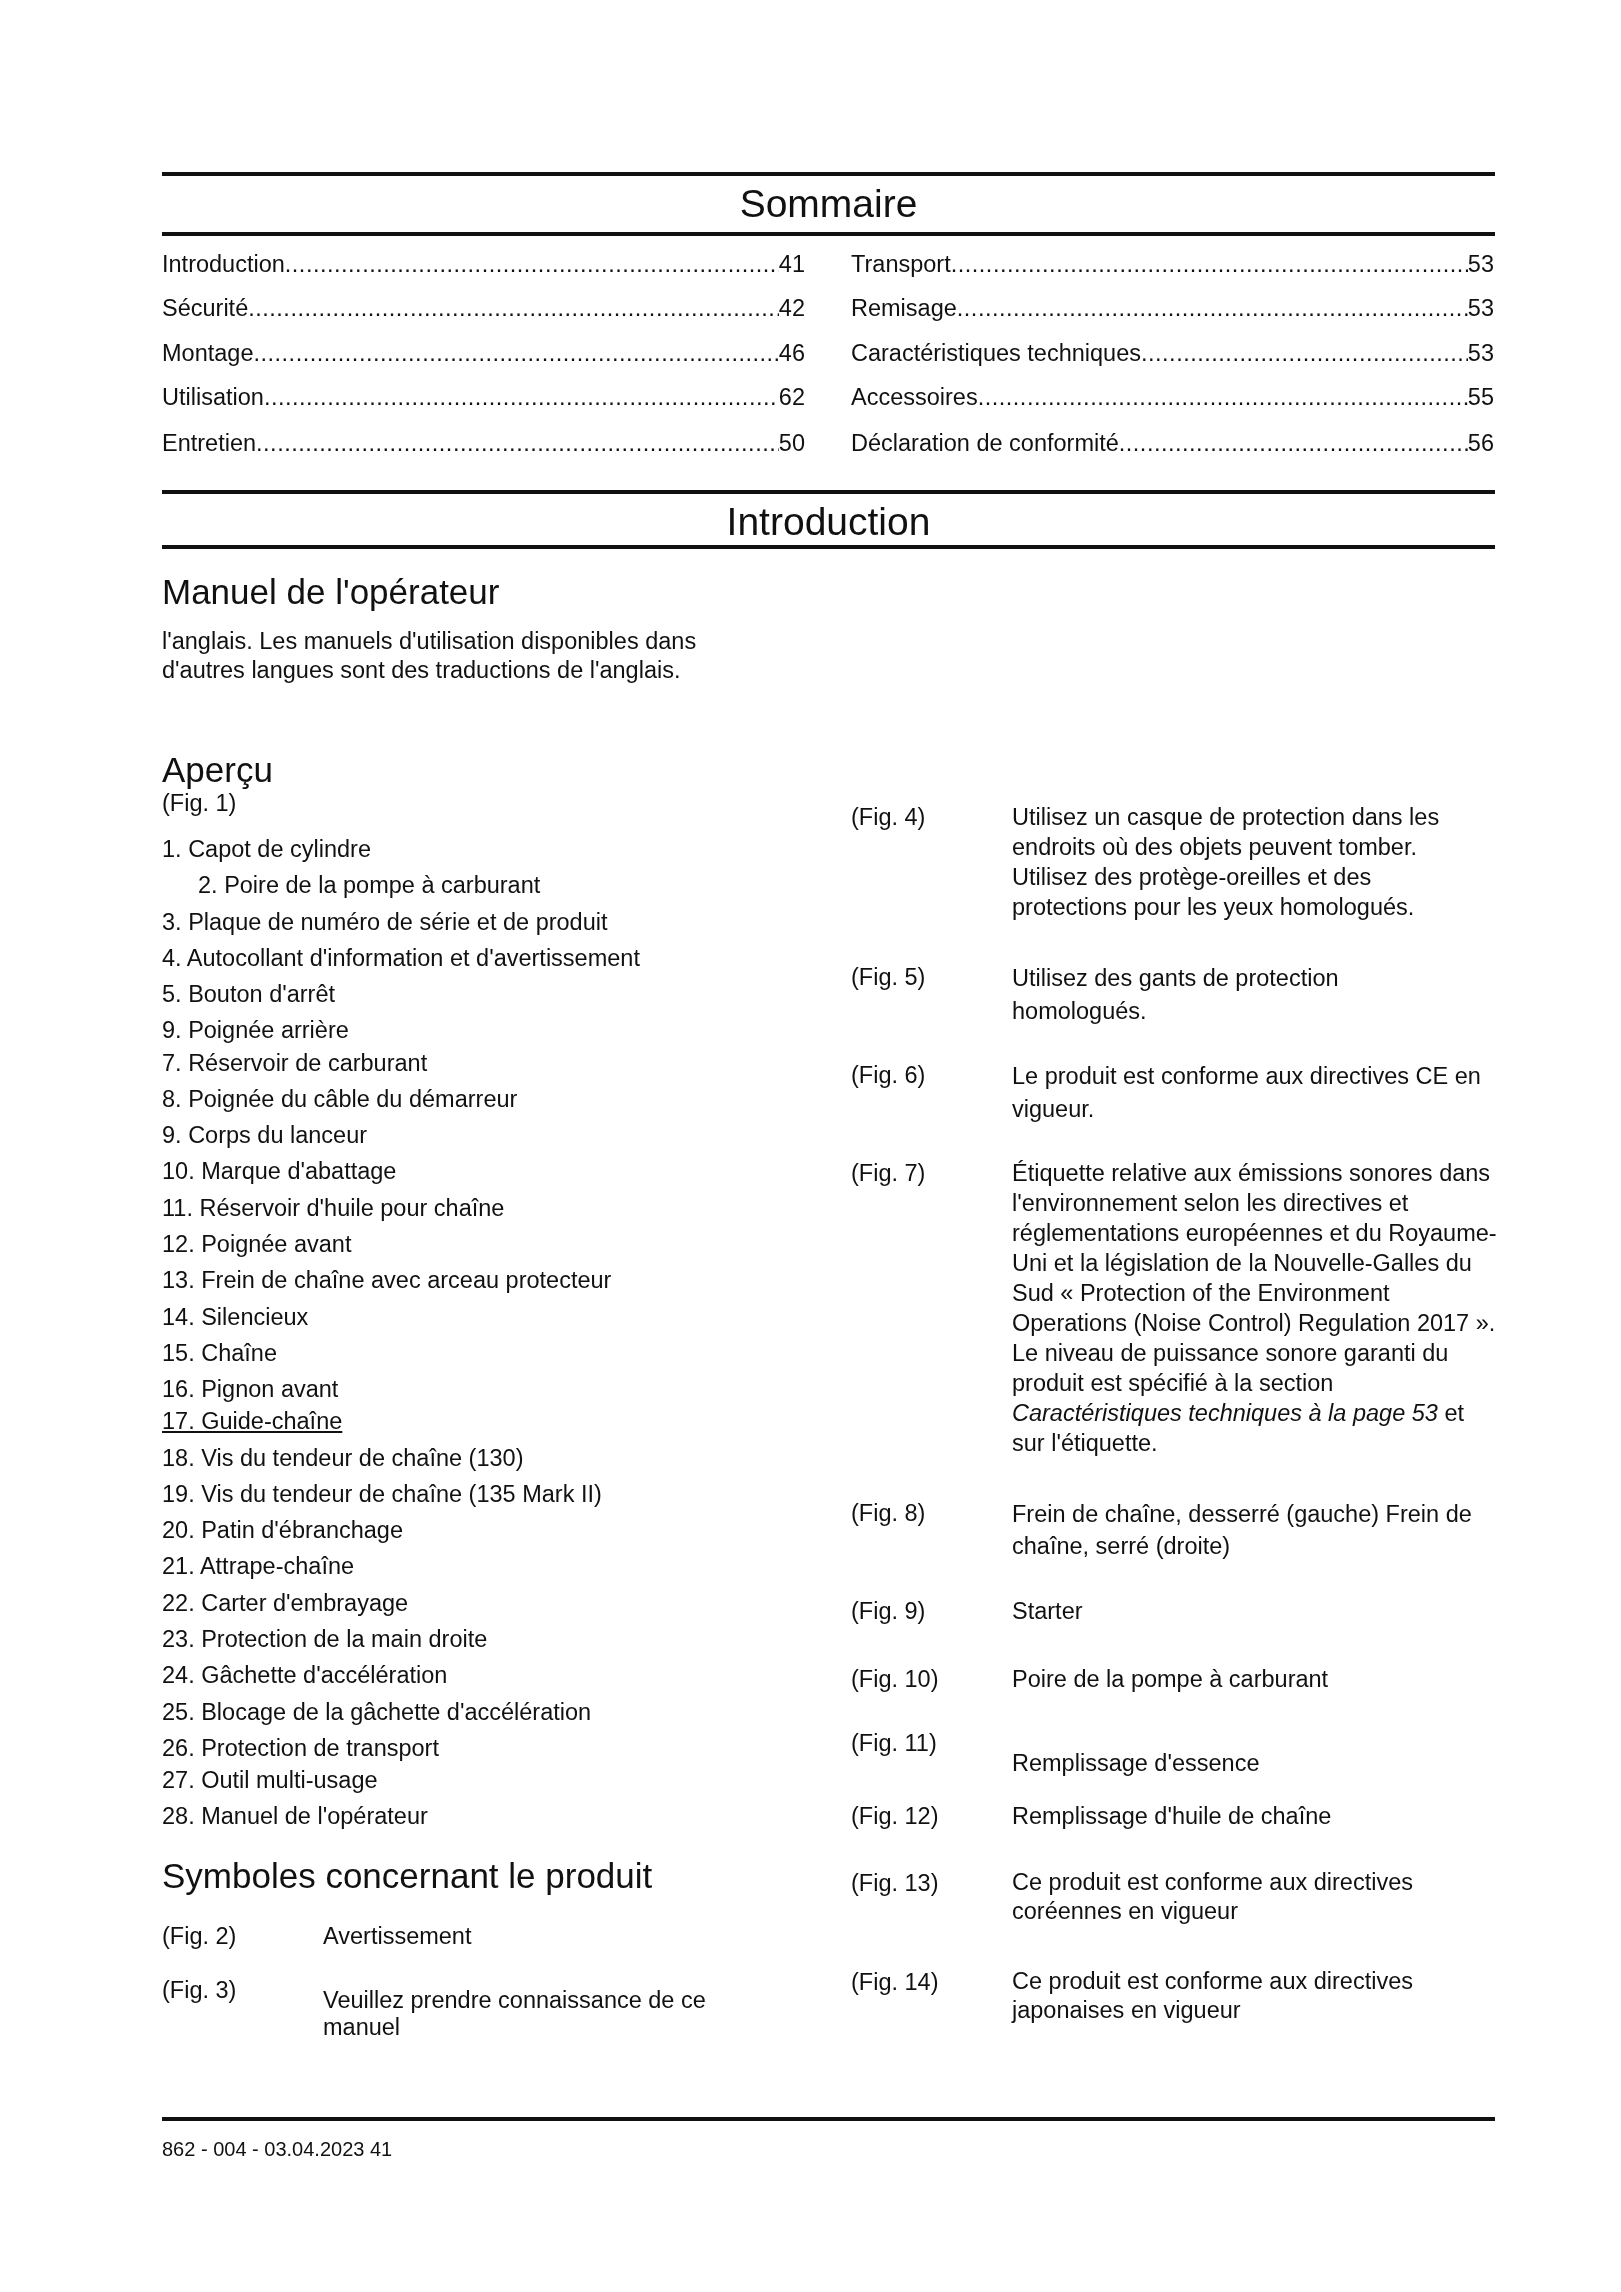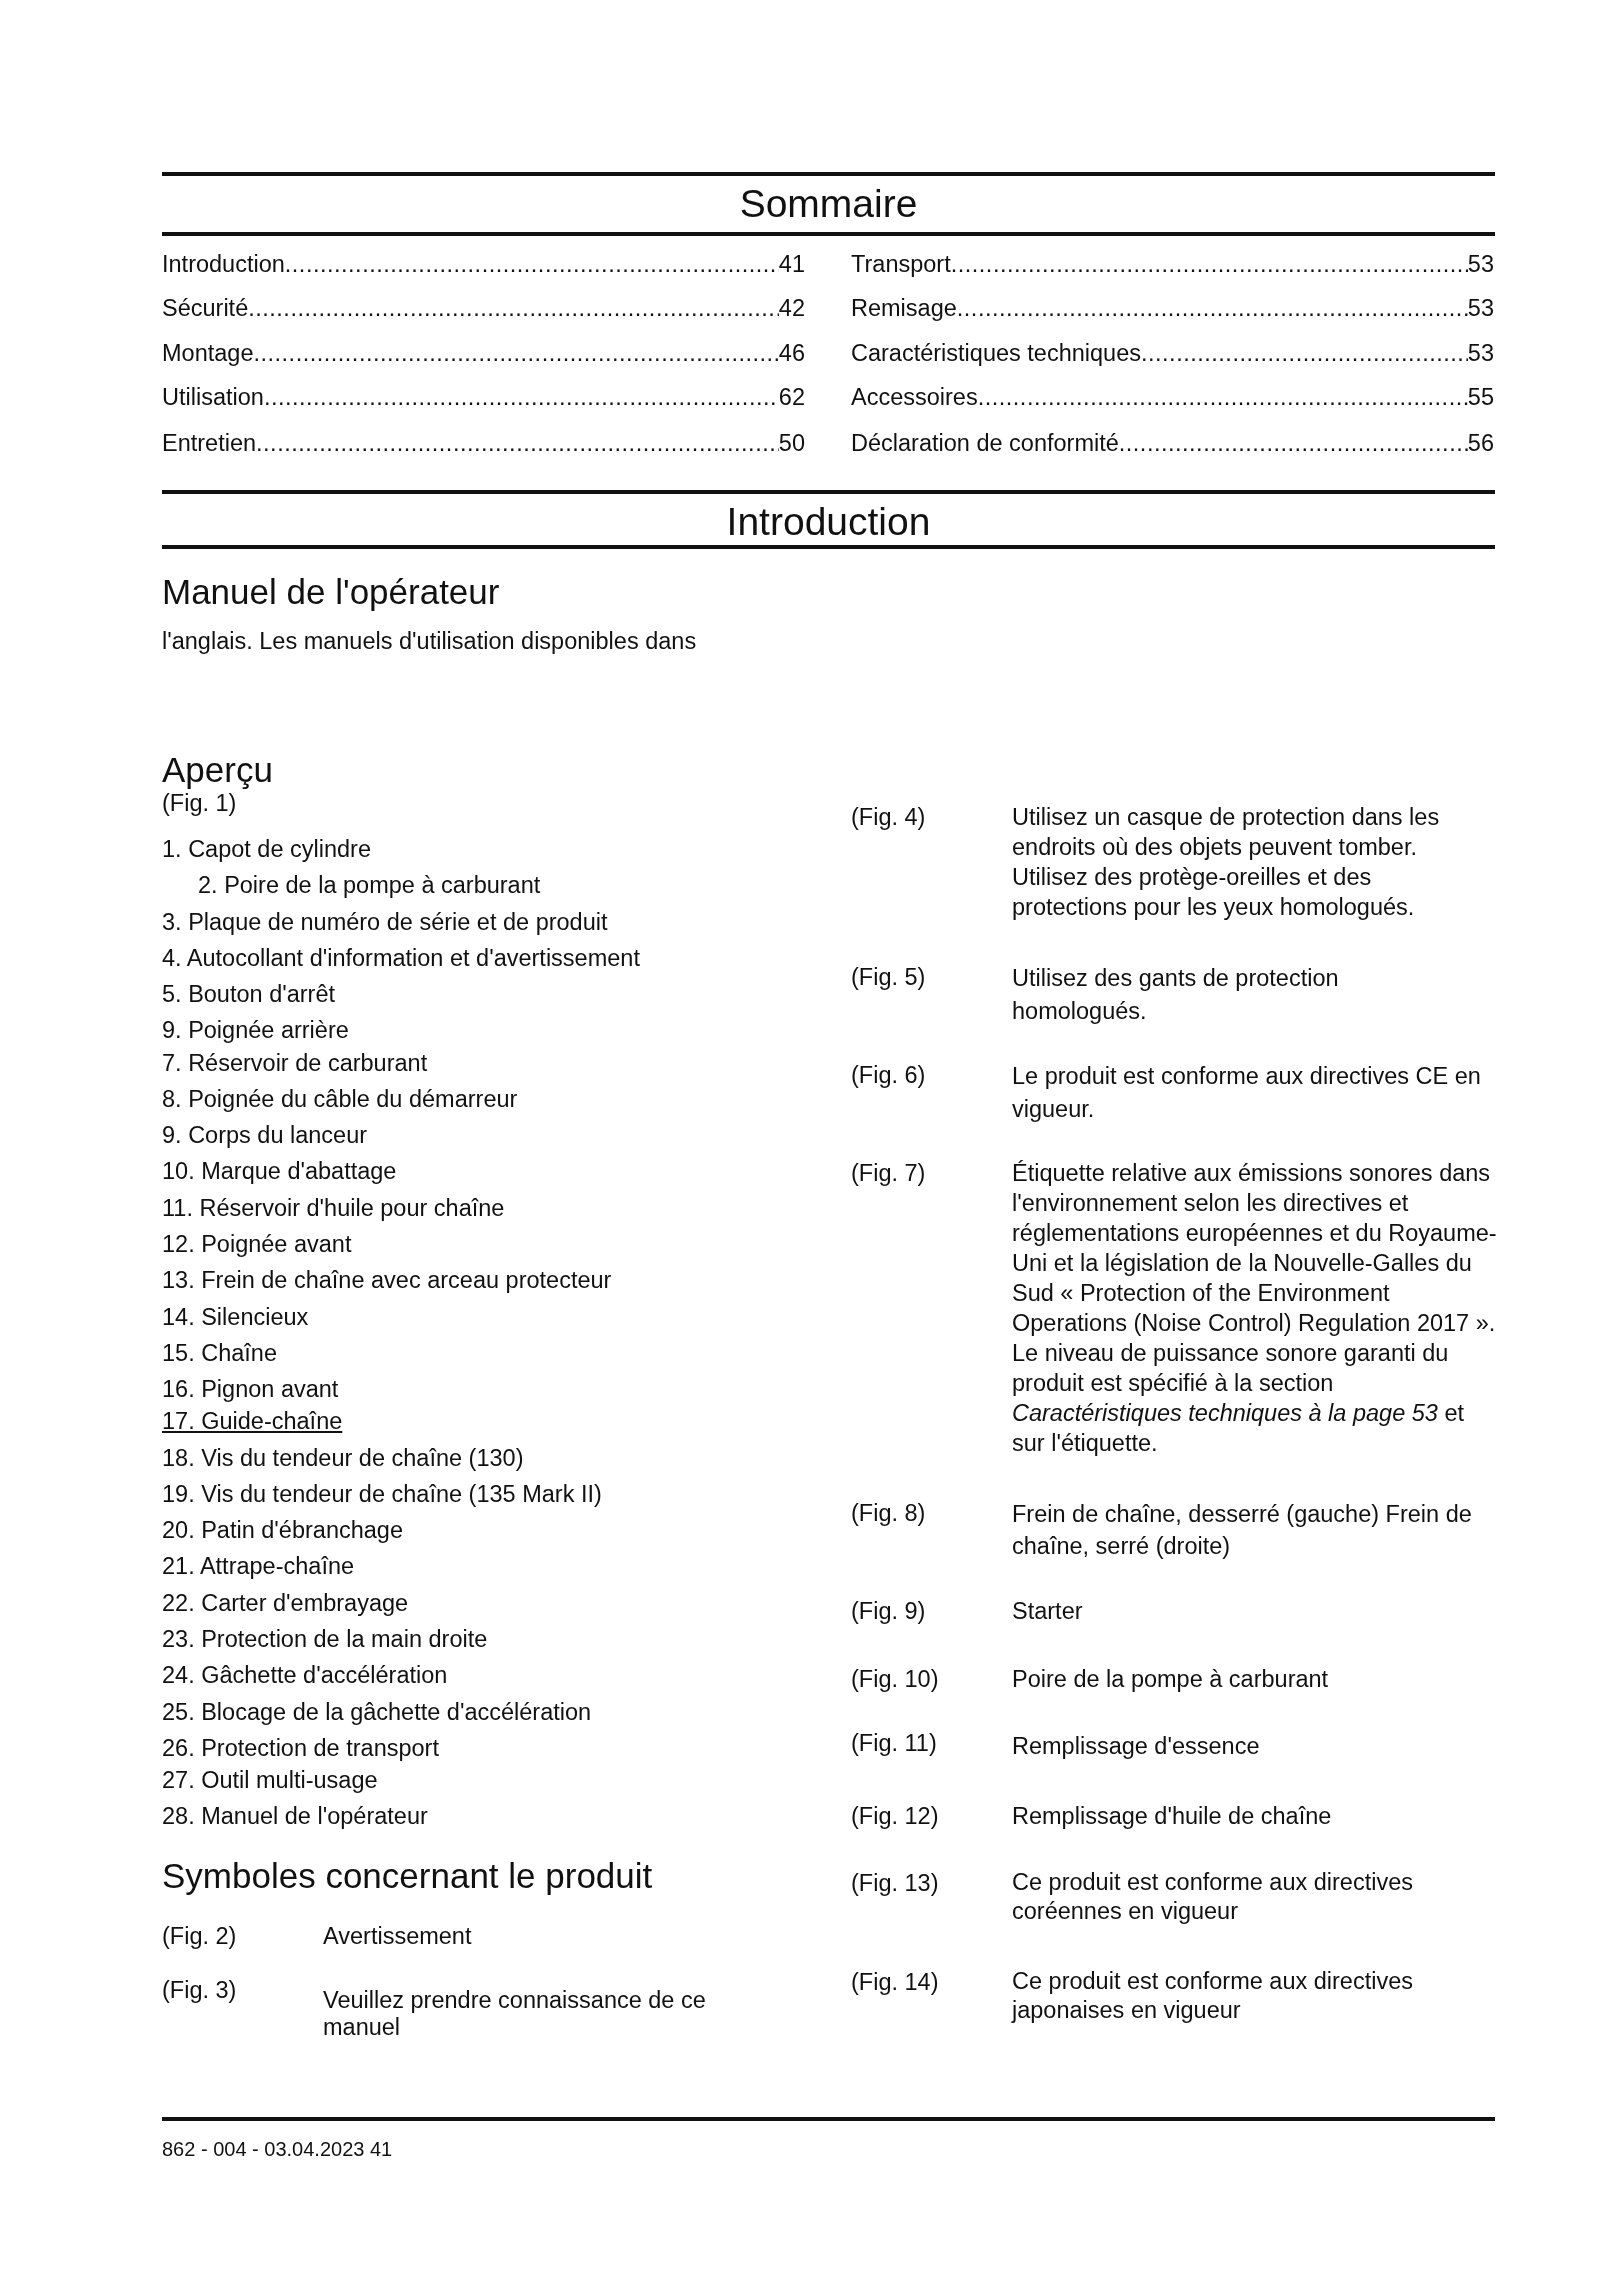--- a/index.html
+++ b/index.html
@@ -98,20 +98,21 @@
   </div>
 </div>
 
 <div class="rule" style="top:490px;"></div>
 <div class="banner-title" style="top:498px;">Introduction</div>
 <div class="rule" style="top:545px;"></div>
 
 <div class="h2" style="top:571px;">Manuel de l'opérateur</div>
 <div class="para" style="top:627px;">
   <div>l'anglais. Les manuels d'utilisation disponibles dans</div>
+  <div>d'autres langues sont des traductions de l'anglais.</div>
 </div>
 
 <div class="h2" style="top:749px;">Aperçu</div>
 <div class="fig-ref" style="top:790px;">(Fig. 1)</div>
 
 <div class="parts-list" style="top:835px;">
   <div class="part" style="top:0px;">1. Capot de cylindre</div>
   <div class="part" style="top:36px;margin-left:36px;">2. Poire de la pompe à carburant</div>
   <div class="part" style="top:73px;">3. Plaque de numéro de série et de produit</div>
   <div class="part" style="top:109px;">4. Autocollant d'information et d'avertissement</div>
@@ -175,21 +176,21 @@
 <div class="sym-row" style="left:851px; top:1596px; width:647px;">
   <span class="sym-fig">(Fig. 9)</span>
   <span class="sym-text">Starter</span>
 </div>
 <div class="sym-row" style="left:851px; top:1664px; width:647px;">
   <span class="sym-fig">(Fig. 10)</span>
   <span class="sym-text">Poire de la pompe à carburant</span>
 </div>
 <div class="sym-row" style="left:851px; top:1731px; width:647px;">
   <span class="sym-fig" style="top:-2.9px;">(Fig. 11)</span>
-  <span class="sym-text" style="top:0;">Remplissage d'essence</span>
+  <span class="sym-text" style="top:17px;">Remplissage d'essence</span>
 </div>
 <div class="sym-row" style="left:851px; top:1801px; width:647px;">
   <span class="sym-fig">(Fig. 12)</span>
   <span class="sym-text">Remplissage d'huile de chaîne</span>
 </div>
 <div class="sym-row" style="left:851px; top:1868px; width:647px;">
   <span class="sym-fig">(Fig. 13)</span>
   <span class="sym-text" style="width:451px; line-height:29px;">Ce produit est conforme aux directives coréennes en vigueur</span>
 </div>
 <div class="sym-row" style="left:851px; top:1967px; width:647px;">

